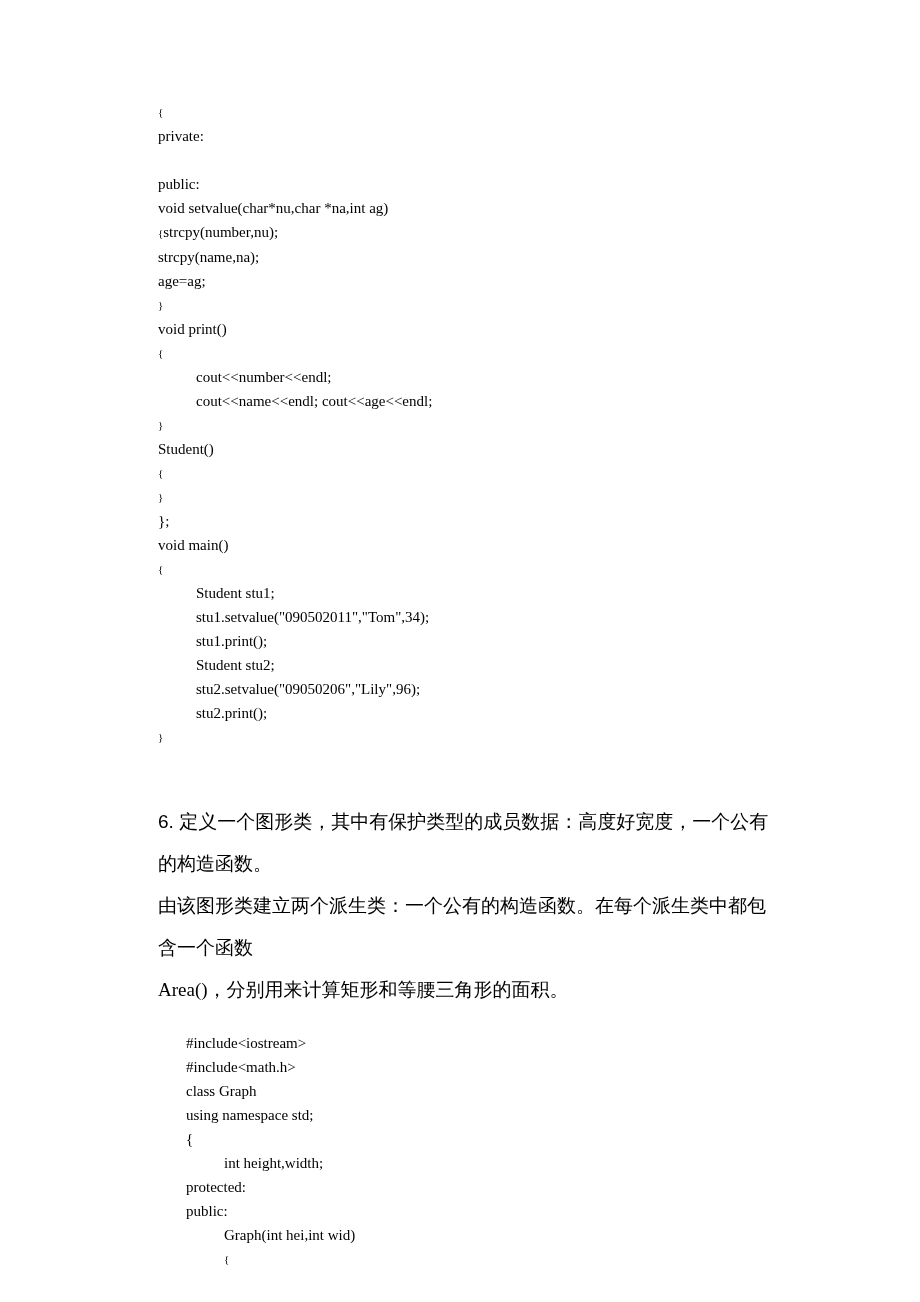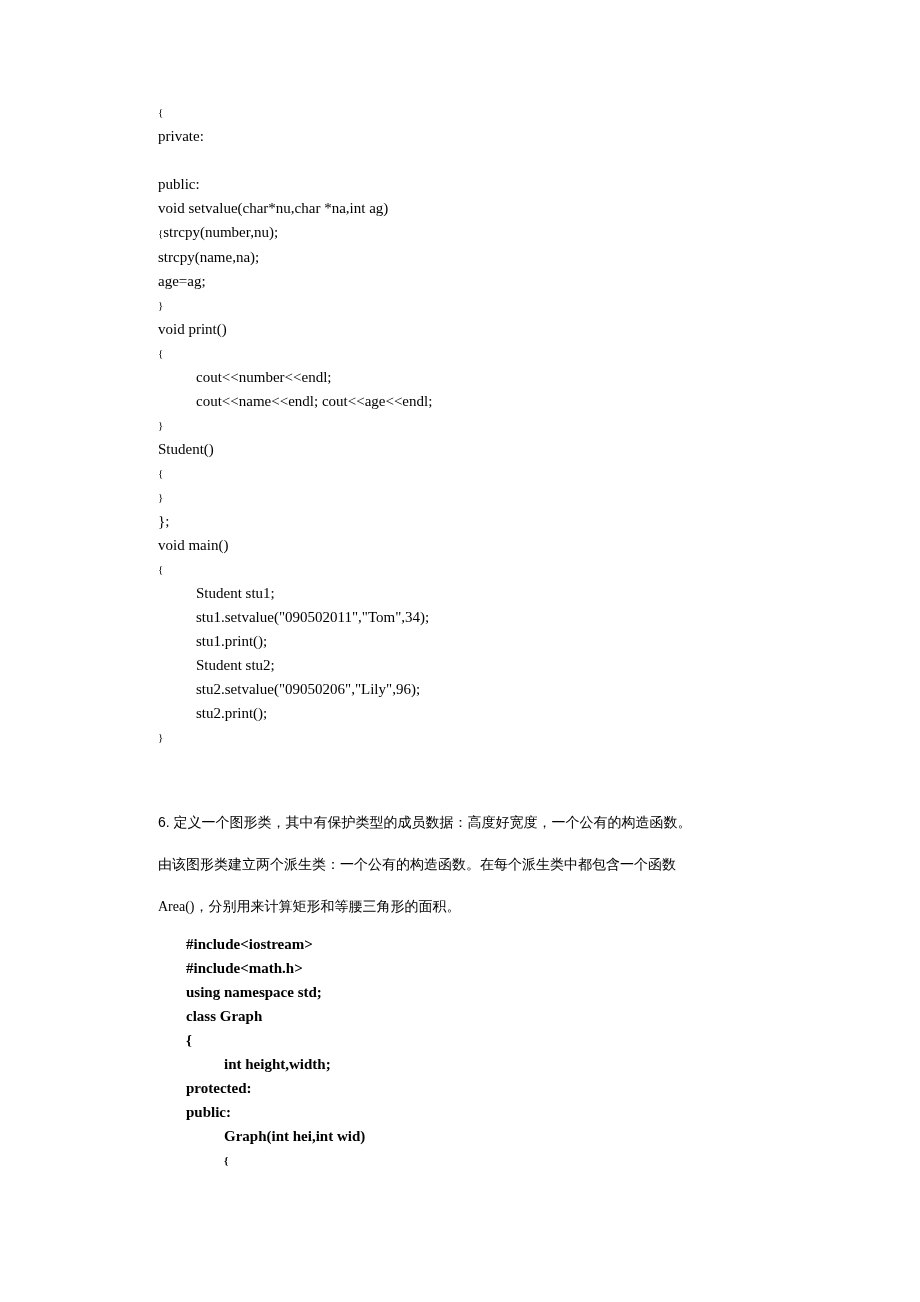--- a/index.html
+++ b/index.html
@@ -17,21 +17,21 @@
   }
   .code-block {
     font-size: 15px;
     line-height: 24px;
     font-family: "Times New Roman", serif;
     color: #000;
   }
   .indent1 { padding-left: 38px; }
   .small { font-size: 11px; line-height: 24px; }
   .problem {
-    font-size: 14px;
+    font-size: 19px;
     line-height: 42px;
     margin-top: 52px;
     font-family: Arial, "SimSun", sans-serif;
   }
   .problem .num {
     font-family: Arial, sans-serif;
   }
   .problem-text {
     font-family: "SimSun", "Songti SC", serif;
   }
@@ -77,25 +77,25 @@
 
   <div class="problem">
     <div>
       <span class="num">6.</span>
       <span class="problem-text">定义一个图形类，其中有保护类型的成员数据：高度好宽度，一个公有的构造函数。</span>
     </div>
     <div class="problem-text problem-indent">由该图形类建立两个派生类：一个公有的构造函数。在每个派生类中都包含一个函数</div>
     <div class="problem-text problem-indent">Area()，分别用来计算矩形和等腰三角形的面积。</div>
   </div>
 
-  <div class="code-block" id="code-block-2" style="margin-top:4px; padding-left:28px;font-weight:bold;">
+  <div class="code-block" id="code-block-2" style="margin-top:20px; padding-left:28px;">
       <div class="code-line ">#include&lt;iostream&gt;</div>
       <div class="code-line ">#include&lt;math.h&gt;</div>
+      <div class="code-line ">class Graph</div>
       <div class="code-line ">using namespace std;</div>
-      <div class="code-line ">class Graph</div>
       <div class="code-line ">{</div>
       <div class="code-line indent1">int height,width;</div>
       <div class="code-line ">protected:</div>
       <div class="code-line ">public:</div>
       <div class="code-line indent1">Graph(int hei,int wid)</div>
       <div class="code-line indent1 small">{</div>
     </div>
 
 </div>
 

